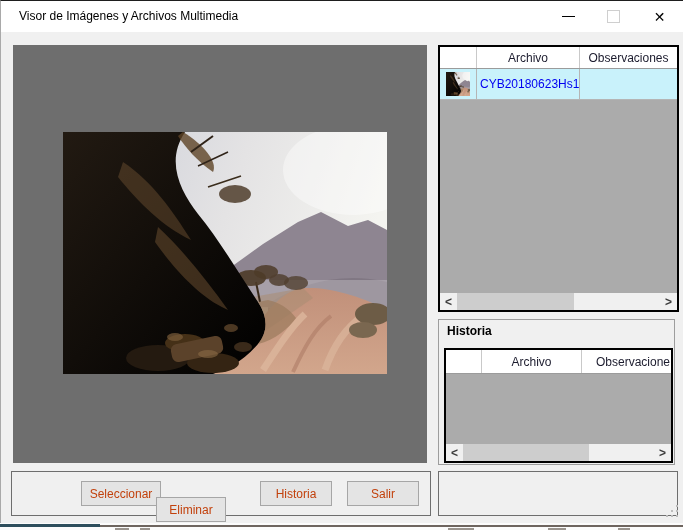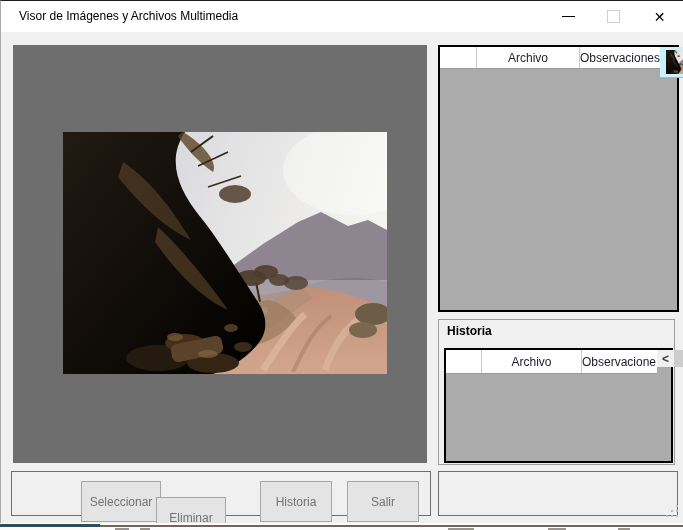--- a/index.html
+++ b/index.html
@@ -20,21 +20,21 @@
   .btn-min{left:545px;}
   .btn-max{left:590px;}
   .btn-close{left:636px;}
   .min-glyph{display:block;width:13px;height:0;border-top:1px solid #000;}
   .max-glyph{display:block;width:11px;height:11px;border:1px solid #cfcfcf;background:#fff;}
   .close-glyph{font-size:14px;color:#000;line-height:1;}
   
   .viewer-panel{position:absolute;left:12px;top:44px;width:414px;height:418px;background:#6e6e6e;}
   .main-photo{position:absolute;left:50px;top:87px;width:324px;height:242px;display:block;}
   
-  .grid{position:absolute;background:#ababab;border:2px solid #000;display:flex;flex-direction:row;}
+  .grid{position:absolute;background:#ababab;border:2px solid #000;display:flex;flex-direction:column;}
   .grid-files{left:437px;top:44px;width:237px;height:263px;}
   .grid-history{left:443px;top:347px;width:225px;height:111px;}
   .grid-header{display:flex;background:#ffffff;border-bottom:1px solid #9b9b9b;flex:0 0 auto;}
   .grid-files .grid-header{height:21px;}
   .grid-history .grid-header{height:23px;}
   .hcell{display:flex;align-items:center;justify-content:center;overflow:hidden;white-space:nowrap;color:#1c1c2e;border-right:1px solid #c9c9c9;box-sizing:border-box;}
   .hcell:last-child{border-right:none;}
   .grid-files .hc0{width:37px;flex:0 0 auto;}
   .grid-files .hc1{width:103px;flex:0 0 auto;}
   .grid-files .hc2{flex:1 1 auto;}
@@ -56,21 +56,21 @@
   .sb-thumb{position:absolute;top:0;height:17px;background:#cdcdcd;}
   .files-thumbbar{left:0;width:117px;}
   .history-thumbbar{left:0;width:126px;}
   
   .historia-group{position:absolute;left:437px;top:318px;width:237px;height:146px;border:1px solid #9d9d9d;box-sizing:border-box;background:#f0f0f0;}
   .historia-label{position:absolute;left:8px;top:4px;font-weight:bold;}
   
   .panel{position:absolute;border:1px solid #6e6e6e;box-sizing:border-box;background:#f0f0f0;}
   .panel-left{left:10px;top:470px;width:420px;height:45px;}
   .panel-right{left:437px;top:470px;width:240px;height:45px;}
-  .wbtn{position:absolute;top:9px;height:41px;background:#e4e4e4;border:1px solid #a6a6a6;font-family:"Liberation Sans",sans-serif;font-size:12px;color:#737373;padding:0;text-align:center;}
+  .wbtn{position:absolute;top:9px;height:25px;background:#e4e4e4;border:1px solid #a6a6a6;font-family:"Liberation Sans",sans-serif;font-size:12px;color:#c2410c;padding:0;text-align:center;}
   .b-sel{left:69px;width:80px;}
   .b-eli{left:144px;width:70px;margin-top:16px;}
   .b-gua{left:248px;width:72px;}
   .b-sal{left:335px;width:72px;text-align:center;}
   .b-des{left:35px;width:78px;top:12px;}
   .b-peg{left:123px;width:78px;top:12px;}
   
   .grip{position:absolute;left:675px;top:514px;width:2px;height:2px;background:#bdbdbd;
         box-shadow:-5px 0 #bdbdbd,-10px 0 #bdbdbd,0 -5px #bdbdbd,-5px -5px #bdbdbd,0 -10px #bdbdbd;}
   

